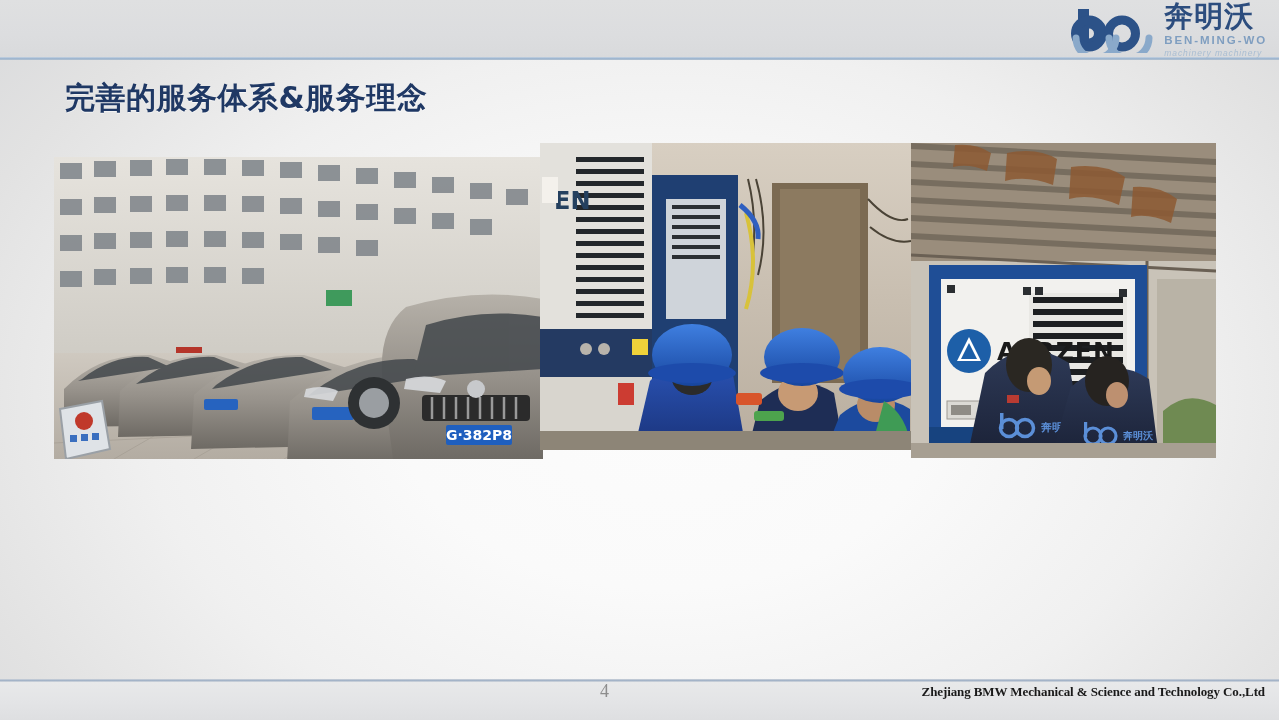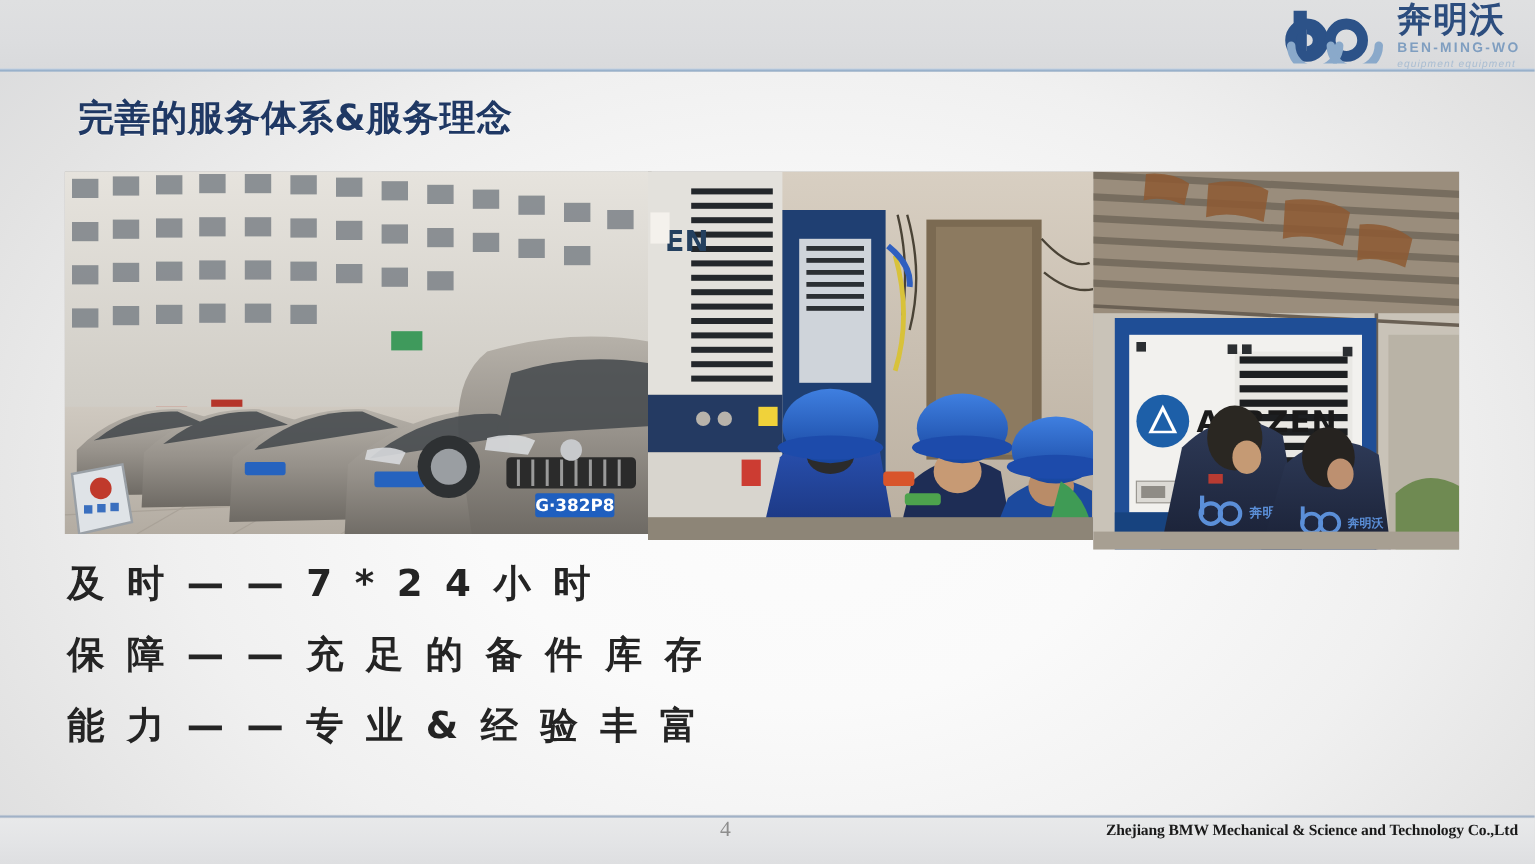--- a/index.html
+++ b/index.html
@@ -53,21 +53,21 @@
   .slide-title {
     position:absolute; left:65px; top:78px;
     font-family:"DejaVu Sans", sans-serif;
     font-size:30px; font-weight:bold; letter-spacing:0.5px;
     color:#1f3864;
     text-shadow:0 1px 0 rgba(255,255,255,0.55);
   }
 
   
   .photo { position:absolute; overflow:hidden; background:#b9b6b1;text-align:right; }
-  #photo-cars   { left:54px;  top:143px; width:489px; height:302px; }
+  #photo-cars   { left:54px;  top:157px; width:489px; height:302px; }
   #photo-service{ left:540px; top:143px; width:371px; height:307px; }
   #photo-aerzen { left:911px; top:143px; width:305px; height:315px; }
   .photo svg { display:block; width:100%; height:100%; }
 
   
   .body-lines {
     position:absolute; left:56px; top:472px; width:700px;
   }
   .body-line {
     font-family:"DejaVu Sans", sans-serif;
@@ -117,21 +117,21 @@
 
         <circle cx="52" cy="26.5" r="13.5" fill="none" stroke="#2c5288" stroke-width="9"></circle>
 
         <path d="M6 31 A20 20 0 0 0 46 31" fill="none" stroke="#8aa9ca" stroke-width="7" stroke-linecap="round"></path>
         <path d="M39 31 A20 20 0 0 0 79 31" fill="none" stroke="#8aa9ca" stroke-width="7" stroke-linecap="round"></path>
       </svg>
     </div>
     <div class="logo-text">
       <span class="logo-cn">奔明沃</span>
       <span class="logo-en">BEN-MING-WO</span>
-      <span class="logo-sub">equipment equipment</span>
+      <span class="logo-sub">machinery machinery</span>
     </div>
   </div>
 
   <div class="slide-title">完善的服务体系&amp;服务理念</div>
 
   <div class="photo" id="photo-cars">
     <svg viewBox="0 0 489 302" preserveAspectRatio="none" xmlns="http://www.w3.org/2000/svg">
       <defs>
         <linearGradient id="bldg" x1="0" y1="0" x2="0" y2="1">
           <stop offset="0" stop-color="#e6e3dd"></stop>
@@ -469,24 +469,19 @@
           <circle cx="25" cy="9" r="8" fill="none" stroke="#5b8fd8" stroke-width="3.2"></circle>
           <rect x="1" y="-5" width="3.2" height="15" fill="#5b8fd8"></rect>
           <text x="40" y="12" font-family="DejaVu Sans, sans-serif" font-size="10" font-weight="bold" fill="#5b8fd8">奔明沃</text>
         </g>
       </g>
 
       <rect x="0" y="300" width="305" height="15" fill="#a79f92"></rect>
     </svg>
   </div>
 
-  <div class="body-lines">
-    <div class="body-line">及 时 — — 7 * 2 4 小 时</div>
-    <div class="body-line">保 障 — — 充 足 的 备 件 库 存</div>
-    <div class="body-line">能 力 — — 专 业 &amp; 经 验 丰 富</div>
-  </div>
 
   <div class="footer-rule"></div>
   <div class="footer-band"></div>
   <div class="page-number">4</div>
   <div class="footer-company">Zhejiang BMW Mechanical &amp; Science and Technology Co.,Ltd</div>
 
 </div>
 
 </body></html>

